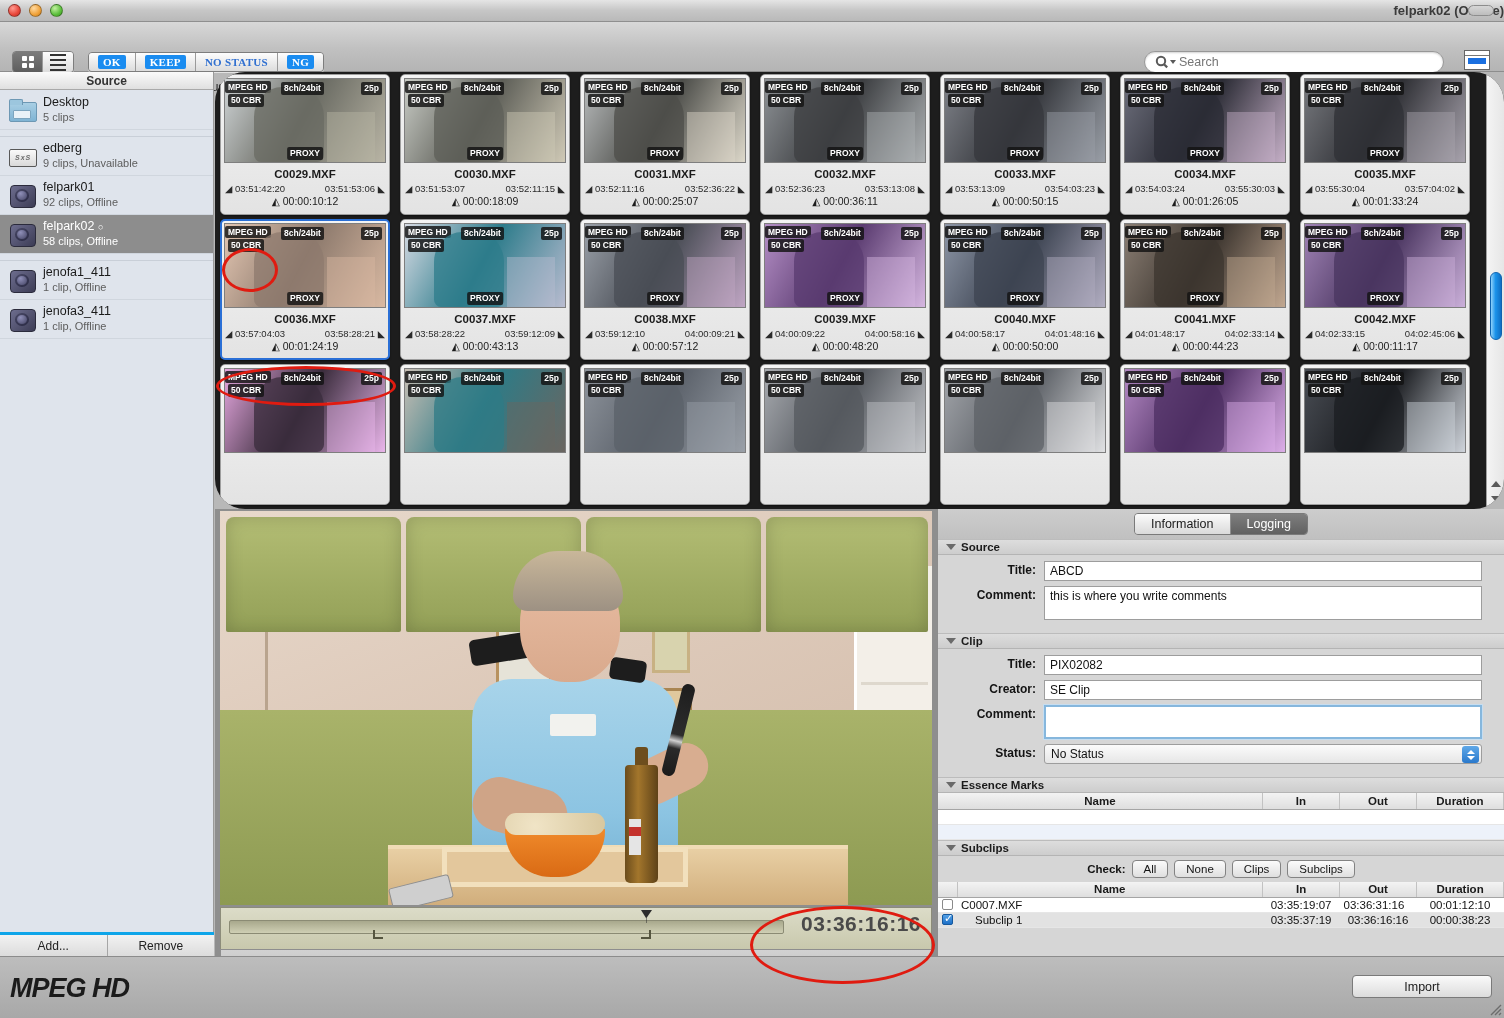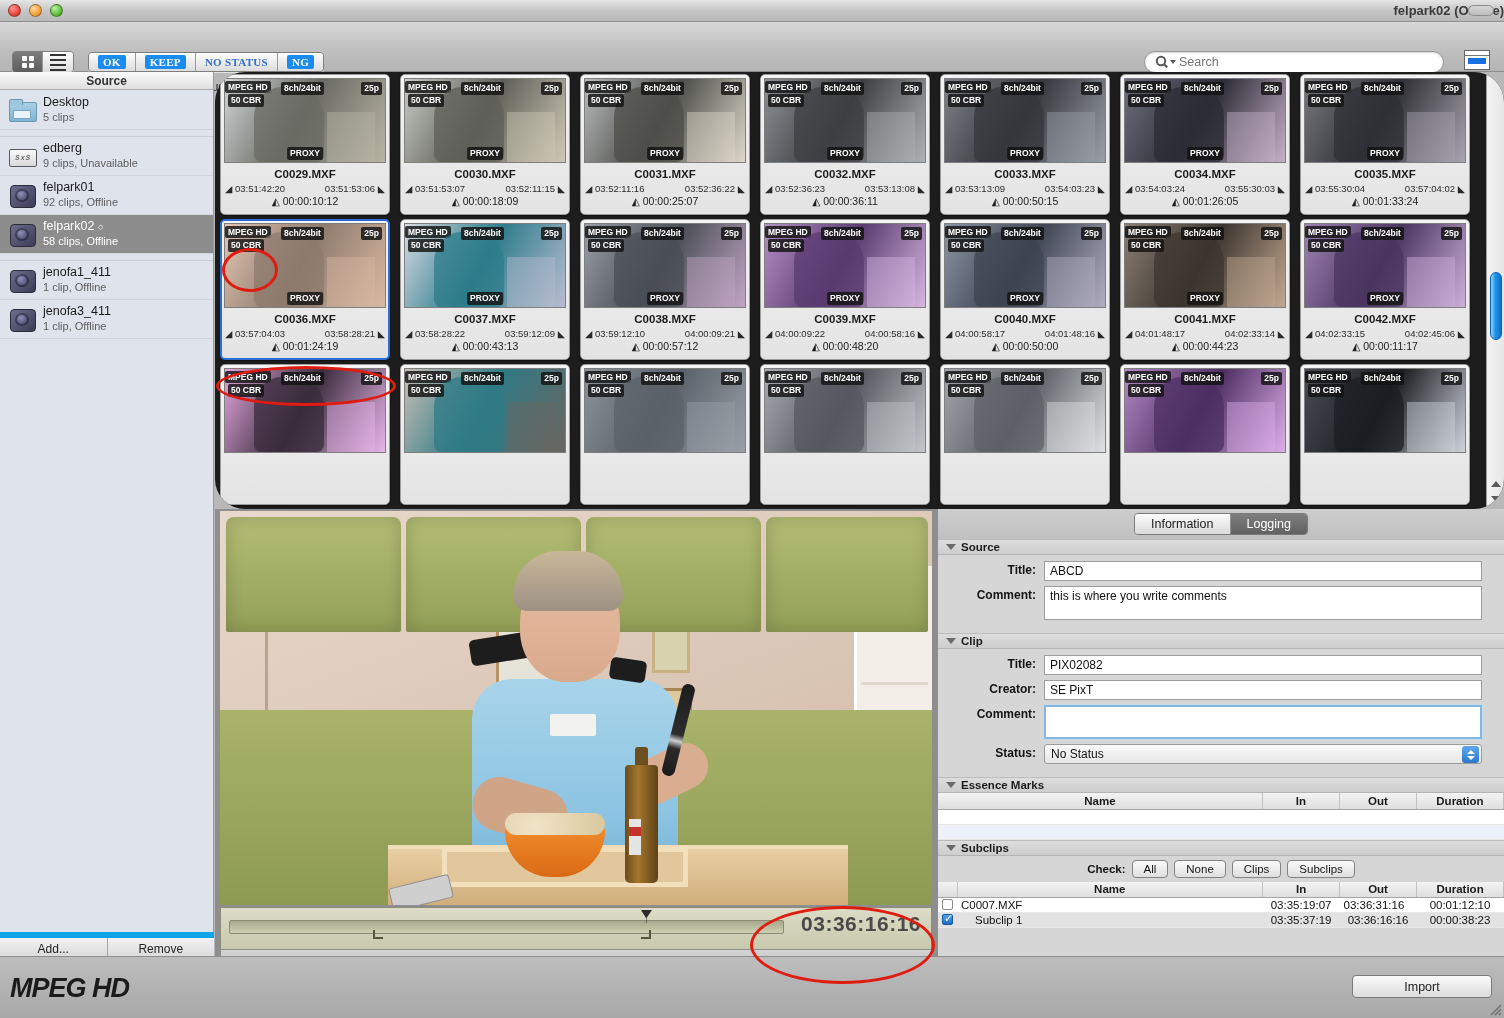--- a/index.html
+++ b/index.html
@@ -131,21 +131,21 @@
     content:""; position:absolute; left:2px; top:2px; width:24px; height:21px;
     background:linear-gradient(135deg,#6d6d8e,#3c3c55); border-radius:4px; border:1px solid #2b2b3c;
   }
   .icn.disc::after{
     content:""; position:absolute; left:7px; top:6px; width:14px; height:13px; border-radius:50%;
     background:radial-gradient(circle at 40% 35%,#8f8fb8,#4a4a6b 70%);
     box-shadow: inset 0 0 0 2px rgba(20,20,40,.5);
   }
   .sidebar-foot {
     position:absolute; left:0; bottom:0; width:214px; height:24px; display:flex;
-    border-top:6px solid #0ea5e9;
+    border-top:3px solid #0ea5e9;
   }
   .sidebar-foot > div {
     flex:1; text-align:center; line-height:23px; font-size:12px; color:#222;
     background:linear-gradient(to bottom,#f2f2f2,#dcdcdc); border-right:1px solid #a6a6a6;
   }
   .sidebar-foot > div:last-child { border-right:none; }
 
   
   .gridpane {
     position:absolute; left:215px; top:72px; width:1289px; height:437px;
@@ -820,21 +820,21 @@
     <span class="tri"></span>
     <span>Clip</span>
   </div>
   <div class="fldwrap">
     <div class="fld">
       <label>Title:</label>
       <div class="val">PIX02082</div>
     </div>
     <div class="fld">
       <label>Creator:</label>
-      <div class="val">SE  PixT</div>
+      <div class="val">SE  Clip</div>
     </div>
     <div class="fld">
       <label>Comment:</label>
       <div class="val focus"></div>
     </div>
     <div class="fld" style="margin-top:4px;">
       <label>Status:</label>
       <div class="selectbox">
         <span>No Status</span>
         <span class="stepper">

